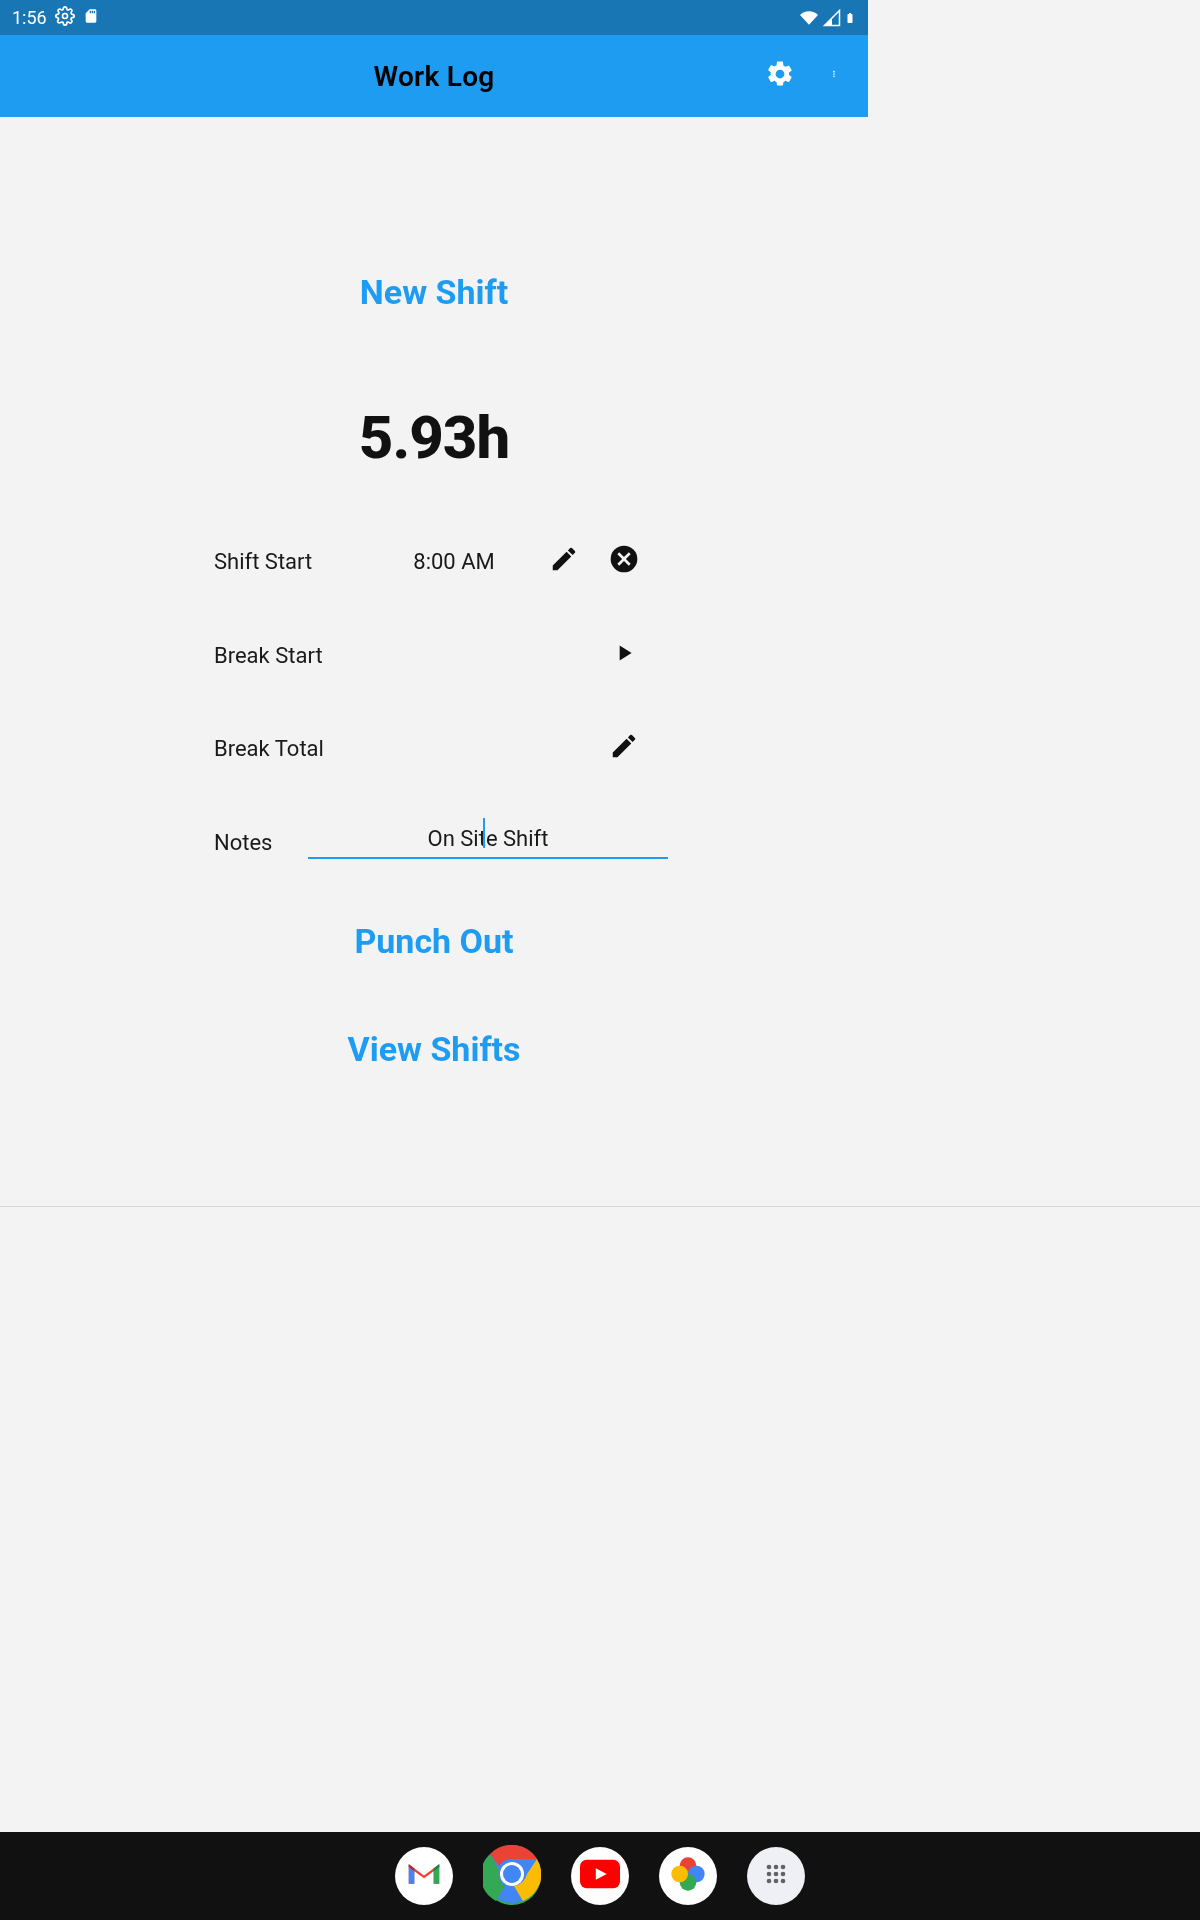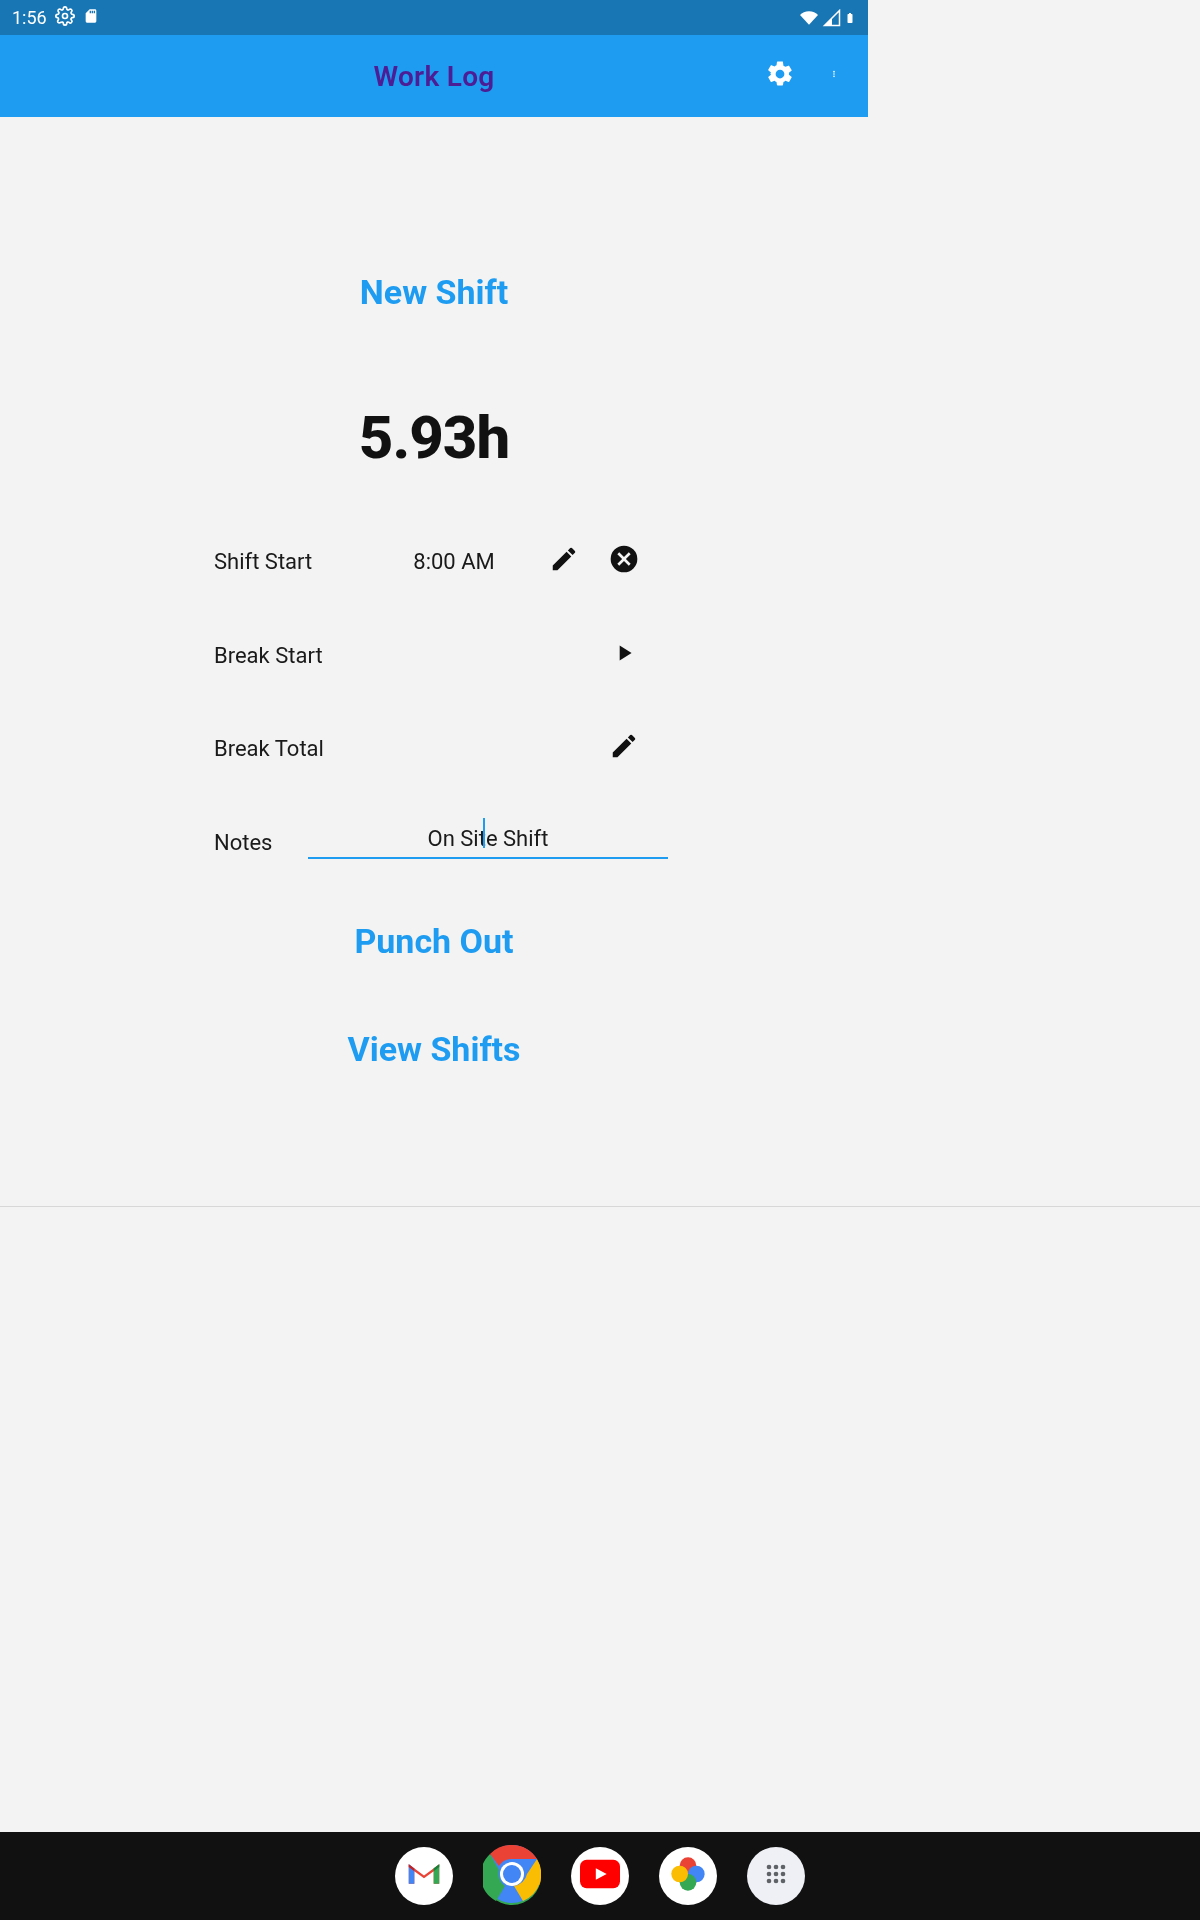--- a/index.html
+++ b/index.html
@@ -21,21 +21,21 @@
   .status-right svg { display: block; }
 
   
   .app-bar {
     height: 82px;
     background: #1e9cf2;
     display: flex;
     align-items: center;
     justify-content: center;
     position: relative;
-    color: #4c1d95;
+    color: #000000;
   }
   .app-bar-title { font-size: 28px; font-weight: 600; letter-spacing: 0.3px; }
   .app-bar-actions {
     position: absolute;
     right: 18px;
     top: 0;
     bottom: 0;
     display: flex;
     align-items: center;
     gap: 22px;

